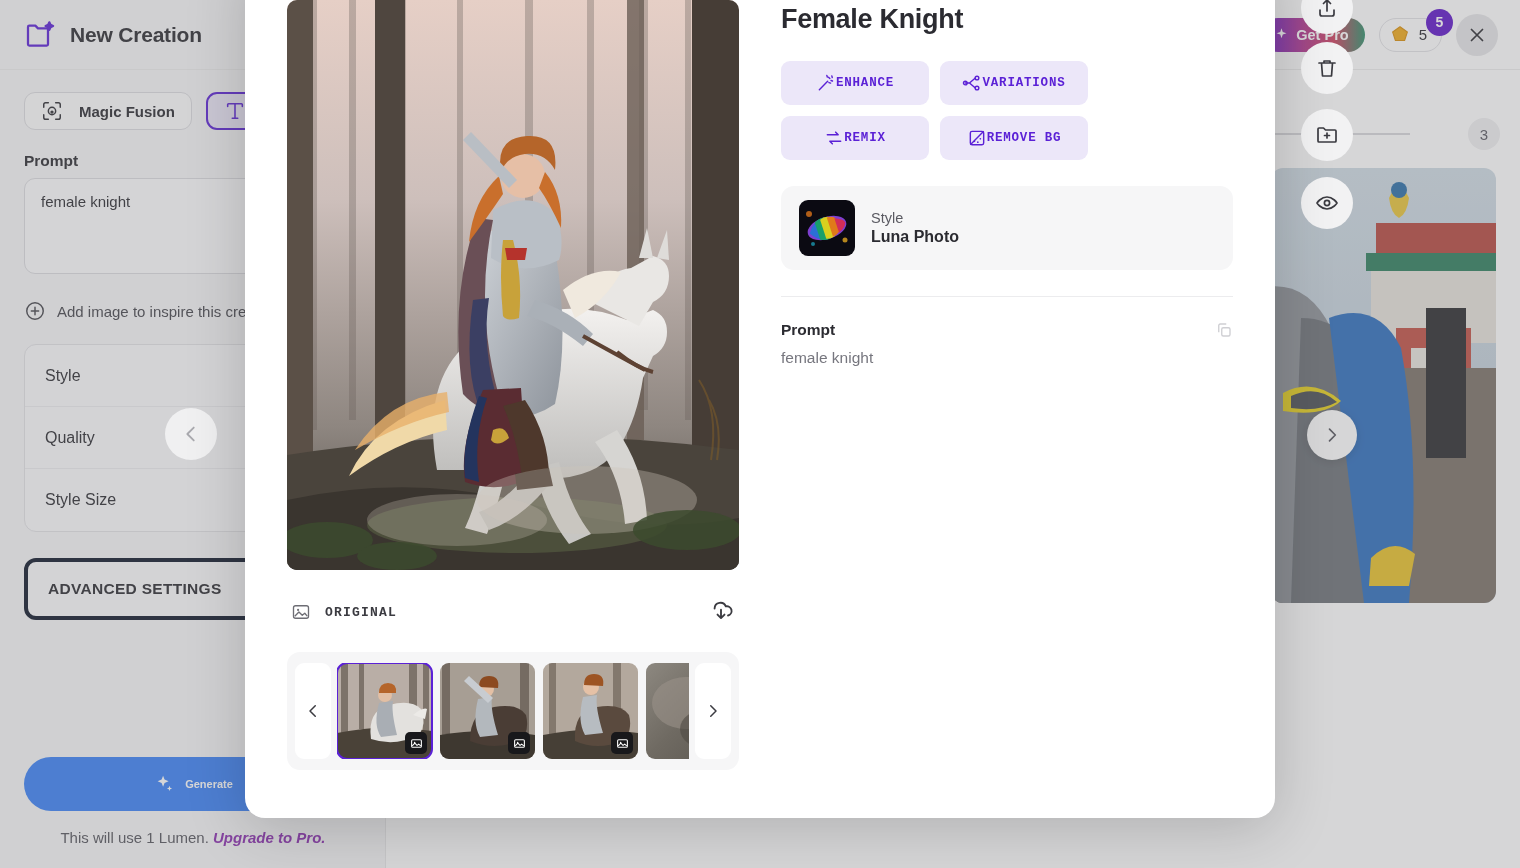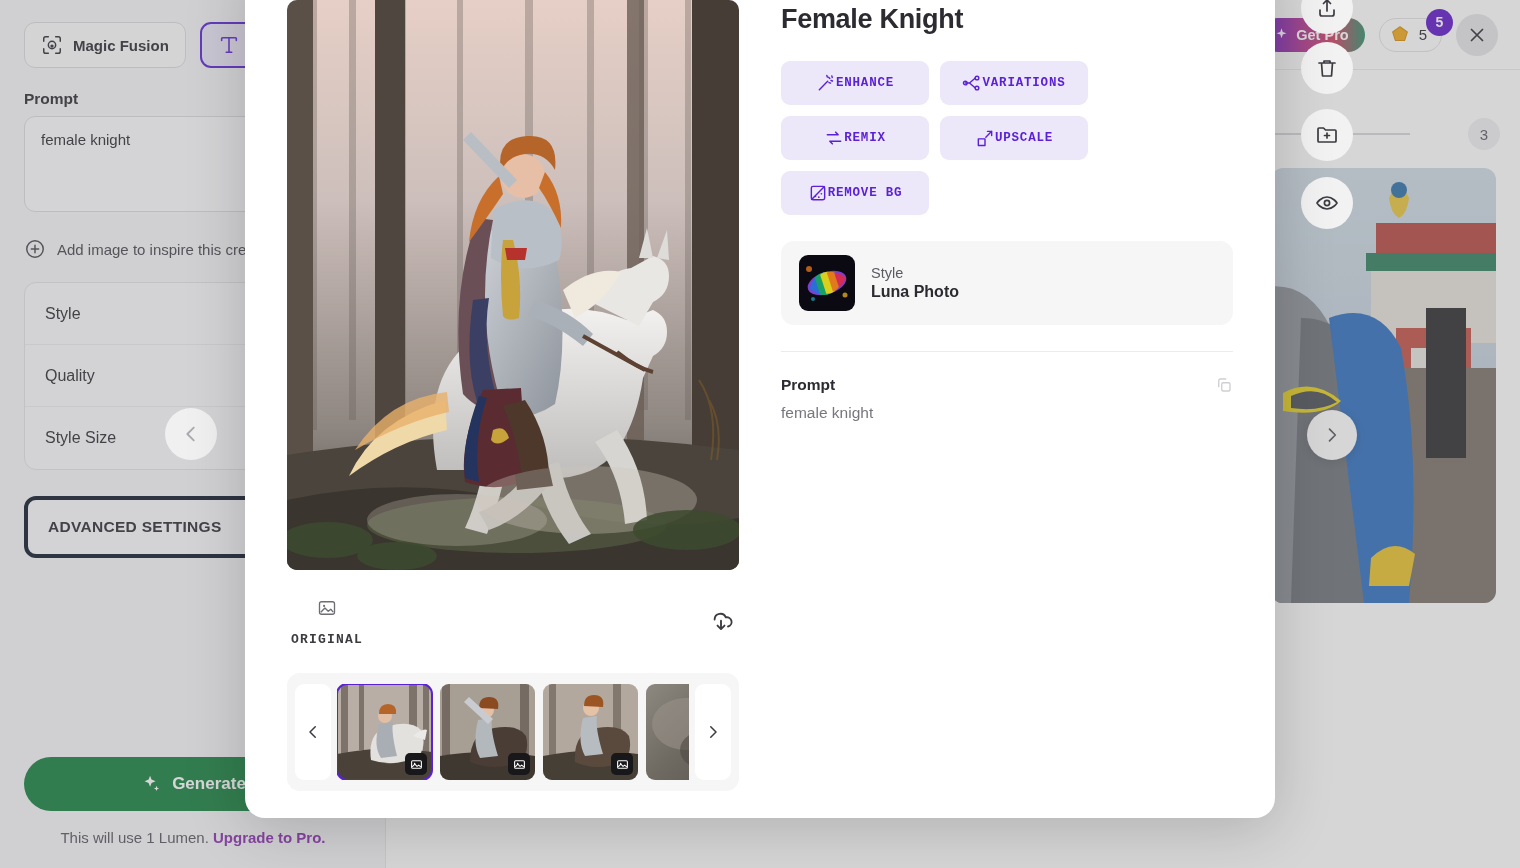--- a/index.html
+++ b/index.html
@@ -17,22 +17,22 @@
     background: #f7f7f8; border-right: 1px solid #e8e8ea;
   }
   .lp-header {
     height: 70px; display: flex; align-items: center; gap: 14px;
     padding: 0 24px; border-bottom: 1px solid #ececed;
   }
   .lp-title { font-size: 21px; font-weight: 700; color: #2b2b31; letter-spacing: -0.2px; }
 
   .mode-row { display:flex; gap: 14px; padding: 22px 24px 0 24px; }
   .mode-btn {
-    display: flex; align-items: center; gap: 10px;
-    height: 46px; padding: 0 16px;
+    display: flex; align-items: center; gap: 16px;
+    height: 38px; padding: 0 16px;
     border: 1px solid #dcdce0; border-radius: 11px;
     background: #fcfcfd; color: #2b2b31;
     font-size: 15px; font-weight: 700; white-space: nowrap;
   }
   .mode-btn.active {
     border: 2px solid #5b21d6; background: #ece8fa; color: #5b21d6;
   }
 
   .lp-label { font-size: 15.5px; font-weight: 600; color: #2b2b31; padding: 22px 24px 8px 24px; }
   .prompt-box {
@@ -58,26 +58,26 @@
   .canvas-chip {
     width: 17px; height: 21px; border: 1.6px dashed #7c5cd6; border-radius: 3px;
   }
   .adv-card {
     margin: 26px 24px 0 24px; border: 4px solid #0f172a; border-radius: 12px;
     background: #fbfbfc; height: 62px; display:flex; align-items:center; padding: 0 20px;
     font-size: 15.5px; font-weight: 700; color: #2b2b31; letter-spacing: .3px;
   }
   .gen-wrap { position:absolute; left:0; bottom:0; width:386px; padding: 0 24px 22px 24px; }
   .gen-btn {
-    height: 54px; border-radius: 27px; background: #15803d; color:#fff;
+    height: 54px; border-radius: 27px; background: #3b82f6; color:#fff;
     display: flex; align-items: center; justify-content:center; gap: 10px;
-    font-size: 17px; font-weight: 700;
+    font-size: 11px; font-weight: 700;
   }
   .gen-note { text-align:center; margin-top: 18px; font-size: 15px; color: #55555d; }
-  .gen-note a { color: #8b2fb0; font-weight: 700; text-decoration: none; }
+  .gen-note a { color: #8b2fb0; font-weight: 700; text-decoration: none; font-style: italic; }
 
   
   .app-right { position:absolute; left: 386px; top:0; right:0; height: 868px; background:#fff; }
   .top-bar {
     position:absolute; right: 0; top: 0; height: 70px; width: 100%;
     display:flex; align-items:center; justify-content:flex-end; gap: 14px; padding-right: 22px;
     border-bottom: 1px solid #ececed;
   }
   .getpro {
     height: 34px; padding: 0 16px 0 13px; border-radius: 17px; color: #fff;
@@ -130,21 +130,21 @@
     display: flex; padding: 48px 42px 32px 42px; gap: 42px;
   }
   .m-left { width: 452px; flex: 0 0 452px; }
   .hero {
     width: 452px; height: 570px; border-radius: 10px; overflow: hidden; position: relative;
   }
   .orig-row {
     display:flex; align-items:center; justify-content: space-between;
     margin-top: 28px; padding: 0 4px;
   }
-  .orig-left { display:flex; align-items:center; gap: 14px; flex-direction: column; }
+  .orig-left { display:flex; align-items:center; gap: 14px; }
   .orig-text {
     font-family: "Liberation Mono", monospace; font-size: 13px; font-weight: 700;
     letter-spacing: 1.2px; color: #3b3b41;
   }
   .filmstrip {
     margin-top: 26px; height: 118px; background: #f6f6f7; border-radius: 13px;
     display: flex; align-items: center; padding: 0 8px; gap: 6px; position: relative;
   }
   .strip-arrow {
     width: 36px; height: 96px; border-radius: 9px; background:#fff; flex: 0 0 36px;
@@ -194,20 +194,29 @@
   .prompt-body { font-size: 15.5px; color: #76767e; margin-top: 10px; }
 
   svg { display: block; }
 </style>
 </head>
 <body>
 
 <div id="root">
 
   <div class="app-left">
+    <div class="lp-header">
+      <span>
+        <svg width="32" height="32" viewBox="0 0 24 24" fill="none" stroke="#5b21d6" stroke-width="1.7" stroke-linecap="round" stroke-linejoin="round">
+          <path d="M3 19V6a1 1 0 0 1 1-1h4.5l2 2H17a1 1 0 0 1 1 1v11a1 1 0 0 1-1 1H4a1 1 0 0 1-1-1z"></path>
+          <path d="M19 2.5l.9 1.9 1.9.9-1.9.9-.9 1.9-.9-1.9-1.9-.9 1.9-.9z" fill="#5b21d6"></path>
+        </svg>
+      </span>
+      <span class="lp-title">New Creation</span>
+    </div>
 
     <div class="mode-row">
       <div class="mode-btn">
         <span>
           <svg width="22" height="22" viewBox="0 0 24 24" fill="none" stroke="#2b2b31" stroke-width="1.6" stroke-linecap="round" stroke-linejoin="round">
             <path d="M3 8V5a2 2 0 0 1 2-2h3M16 3h3a2 2 0 0 1 2 2v3M21 16v3a2 2 0 0 1-2 2h-3M8 21H5a2 2 0 0 1-2-2v-3"></path>
             <circle cx="12" cy="12" r="4"></circle>
               <circle cx="12" cy="13.2" r="1"></circle>
           </svg>
         </span>
@@ -639,29 +648,20 @@
 
         <div class="act-btn">
           <span>
             <svg width="20" height="20" viewBox="0 0 24 24" fill="none" stroke="#5b21d6" stroke-width="1.8" stroke-linecap="round" stroke-linejoin="round">
               <path d="M4 8h13l-3-3M20 16H7l3 3"></path>
             </svg>
           </span>
           <span class="act-label">REMIX</span>
         </div>
 
-        <div class="act-btn">
-          <span>
-            <svg width="20" height="20" viewBox="0 0 24 24" fill="none" stroke="#5b21d6" stroke-width="1.7" stroke-linecap="round" stroke-linejoin="round">
-              <rect x="4" y="13" width="8" height="8"></rect>
-                <path d="M13 11l7-7M15 4h5v5"></path>
-            </svg>
-          </span>
-          <span class="act-label">UPSCALE</span>
-        </div>
 
         <div class="act-btn">
           <span>
             <svg width="20" height="20" viewBox="0 0 24 24" fill="none" stroke="#5b21d6" stroke-width="1.7" stroke-linejoin="round">
               <rect x="4" y="4" width="16" height="16" rx="2"></rect>
                 <path d="M4 20L20 4"></path>
               <circle cx="9" cy="16" r="1" fill="#5b21d6" stroke="none"></circle>
                 <circle cx="13" cy="17" r="1" fill="#5b21d6" stroke="none"></circle>
                 <circle cx="16" cy="13" r="1" fill="#5b21d6" stroke="none"></circle>
             </svg>

